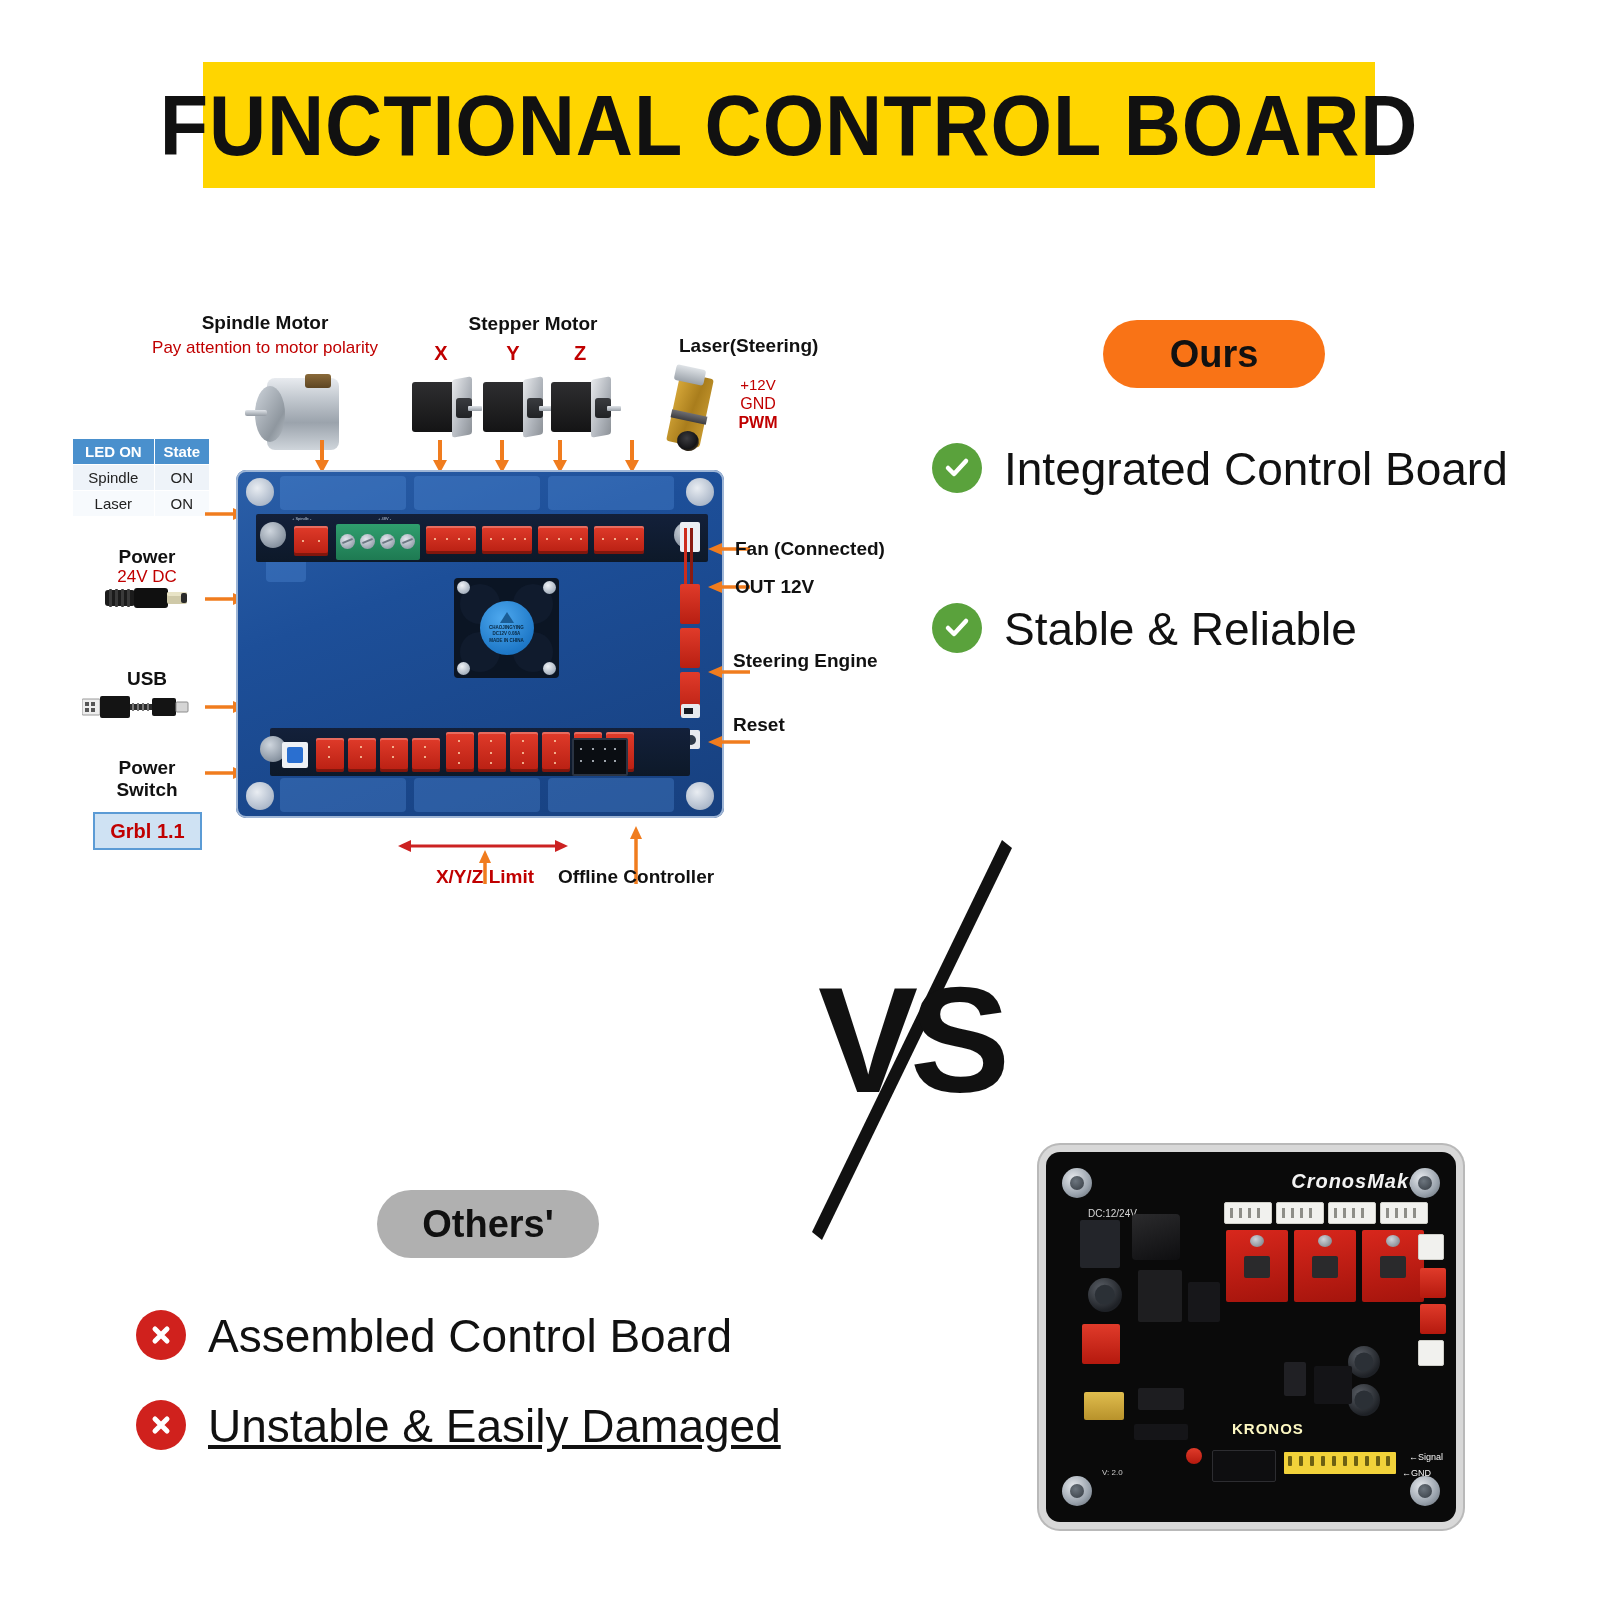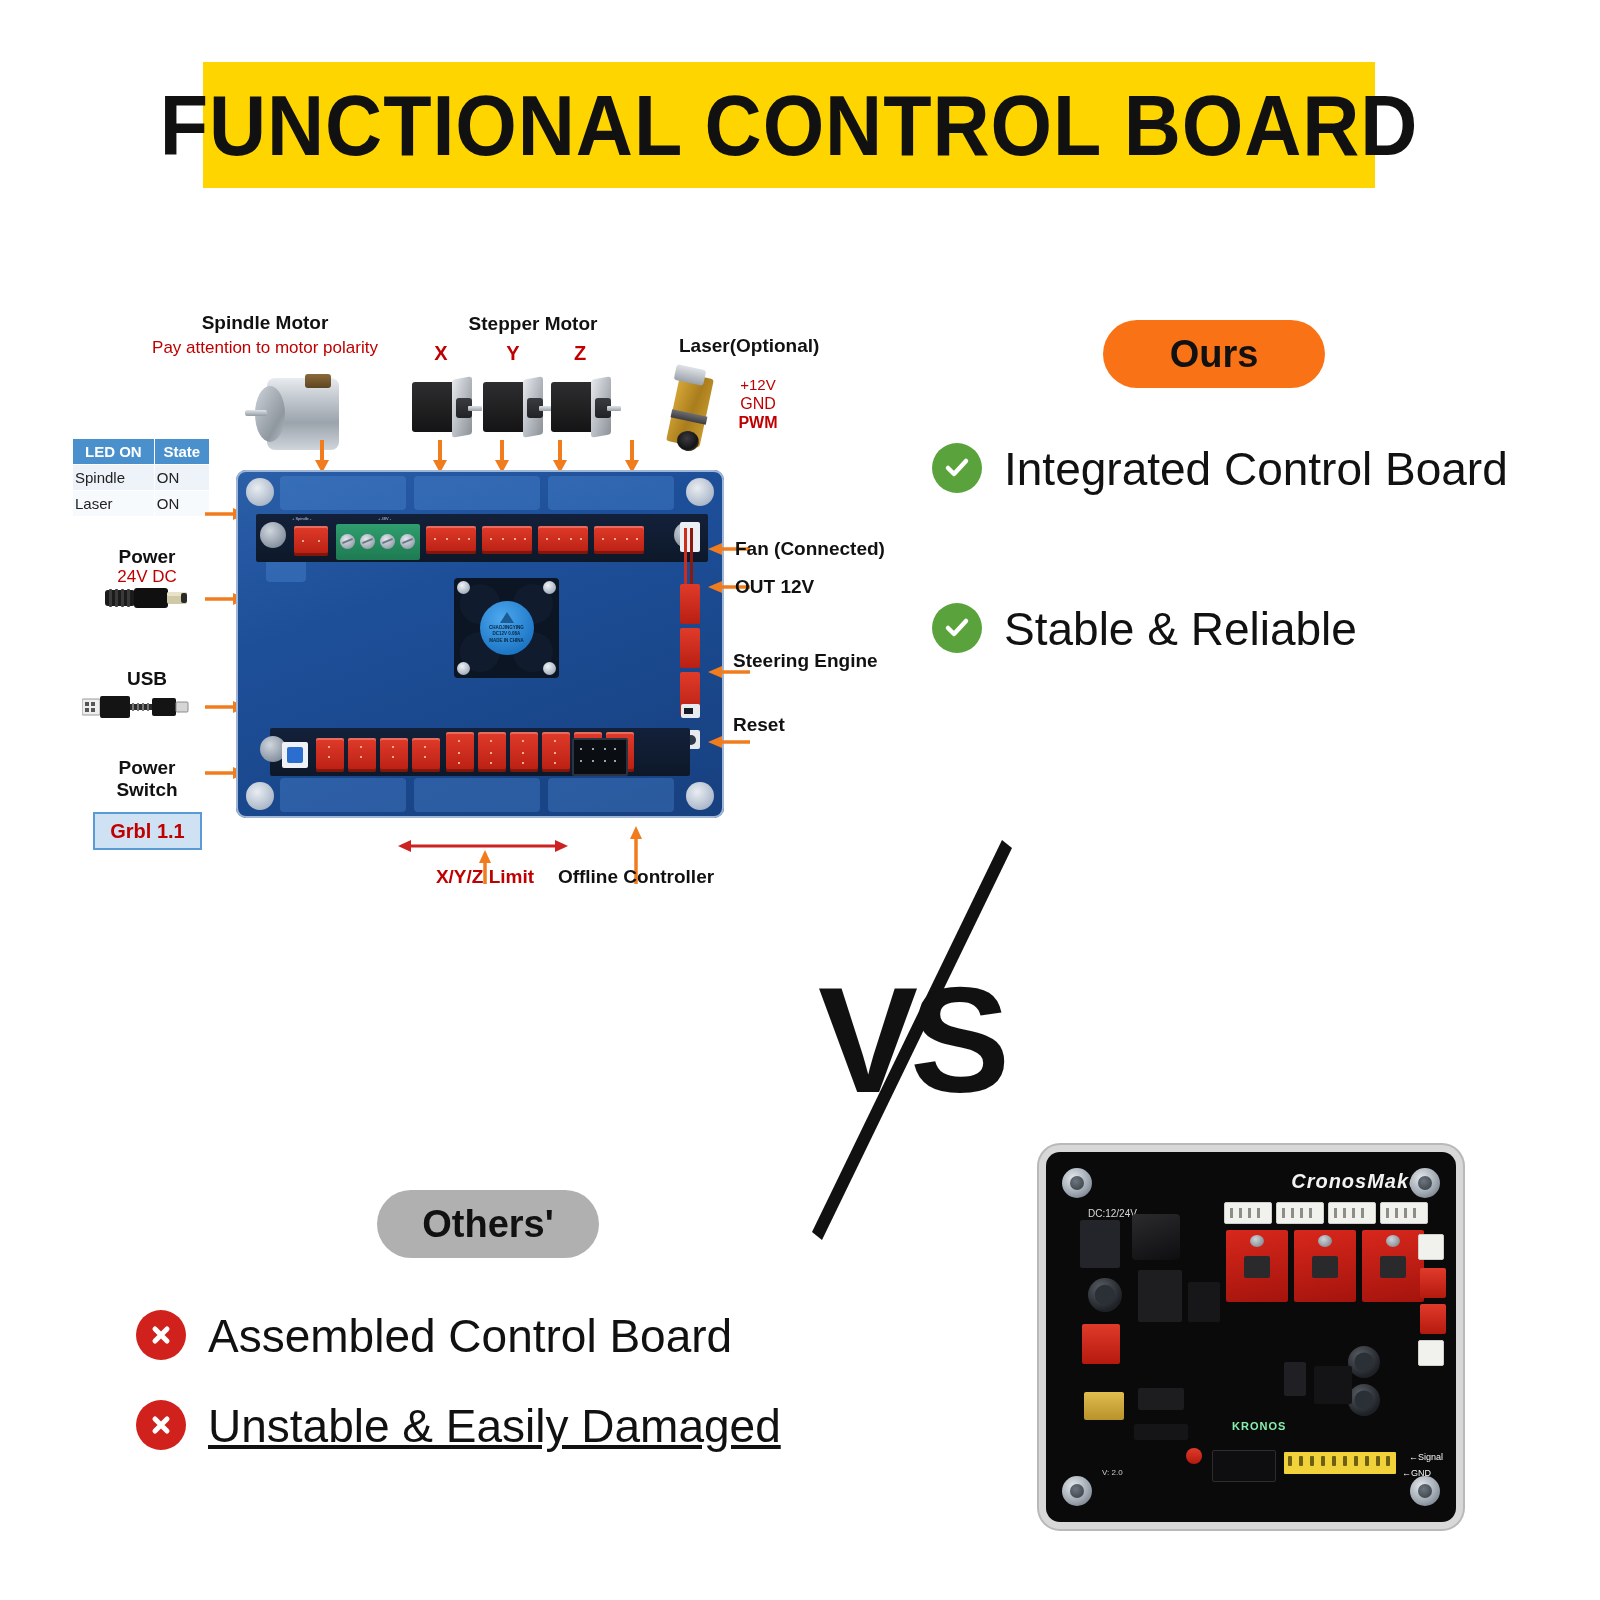--- a/index.html
+++ b/index.html
@@ -17,21 +17,21 @@
   .lbl.red{color:#c00000;}
   .lbl.dark{color:#111;}
   .lbl.ctr{text-align:center;}
   .arrow{position:absolute;}
 
   
   #led-table{position:absolute;left:72px;top:438px;width:138px;
     border-collapse:collapse;font-size:15px;}
   #led-table th{background:#4a90cd;color:#fff;font-weight:bold;padding:4px 2px;
     text-align:center;border:1px solid #fff;font-size:15px;}
-  #led-table td{background:#eef3f9;color:#222;padding:4px 2px;
+  #led-table td{background:#eef3f9;color:#222;padding:4px 2px;text-align:center;
     border:1px solid #fff;font-size:15px;}
   #led-table tr:nth-child(3) td{background:#f7fafd;}
 
   
   #grbl-badge{position:absolute;left:93px;top:812px;width:105px;height:34px;
     background:#cfe2f3;border:2px solid #5b9bd5;display:flex;align-items:center;
     justify-content:center;font-weight:bold;color:#c00000;font-size:20px;}
 
   
   #board{position:absolute;left:236px;top:470px;width:488px;height:348px;
@@ -152,21 +152,21 @@
     border-radius:50%;background:radial-gradient(circle at 40% 36%,#6c757e,#343a41);}
   .drv{position:absolute;width:62px;height:72px;border-radius:2px;
     background:linear-gradient(170deg,#d8271c,#a4140c);}
   .drv .chip{position:absolute;left:18px;top:26px;width:26px;height:22px;background:#2a2a2c;border-radius:2px;}
   .drv .pot{position:absolute;left:24px;top:5px;width:14px;height:12px;border-radius:50%;
     background:radial-gradient(circle at 40% 35%,#cfd4da,#70767d);}
   .whdr{position:absolute;height:20px;background:#f1f1ee;border-radius:2px;border:1px solid #cfcfc9;}
   .whdr i{position:absolute;top:5px;width:3px;height:10px;background:#8e8e88;}
   .ylw{position:absolute;background:#f2d23a;border-radius:1px;}
   .ylw i{position:absolute;top:4px;width:4px;height:10px;background:#6d6012;border-radius:1px;}
-  .kronos{position:absolute;color:#86efac;font-weight:bold;font-size:11px;letter-spacing:1px;}
+  .kronos{position:absolute;color:#fef9c3;font-weight:bold;font-size:15px;letter-spacing:1px;}
   .siglab{position:absolute;color:#f5f5f5;font-size:9px;white-space:nowrap;}
   .cap{position:absolute;border-radius:50%;
     background:radial-gradient(circle at 38% 32%,#5a5f66,#1e2126 70%);}
   .cap::after{content:"";position:absolute;left:50%;top:50%;width:60%;height:60%;
     transform:translate(-50%,-50%);border-radius:50%;background:#2b3036;}
   .blkchip{position:absolute;background:#1b1b1d;border-radius:2px;}
   .mini-usb{position:absolute;background:linear-gradient(180deg,#e0bd4e,#b8922b);border-radius:2px;}
   .redconn2{position:absolute;background:linear-gradient(180deg,#e03b2a,#b5190e);border-radius:2px;}
   .inductor{position:absolute;border-radius:4px;background:linear-gradient(160deg,#2b2b2d,#0e0e10);}
 </style>
@@ -178,21 +178,21 @@
 </div>
 
 <div class="lbl dark ctr" style="left:180px;top:312px;width:170px;font-size:19px;">Spindle Motor</div>
 <div class="lbl red ctr" style="left:128px;top:338px;width:274px;font-size:17px;font-weight:normal;">Pay attention to motor polarity</div>
 
 <div class="lbl dark ctr" style="left:448px;top:313px;width:170px;font-size:19px;">Stepper Motor</div>
 <div class="lbl red ctr" style="left:423px;top:342px;width:36px;font-size:20px;">X</div>
 <div class="lbl red ctr" style="left:495px;top:342px;width:36px;font-size:20px;">Y</div>
 <div class="lbl red ctr" style="left:562px;top:342px;width:36px;font-size:20px;">Z</div>
 
-<div class="lbl dark" style="left:679px;top:335px;font-size:19px;">Laser(Optional)</div>
+<div class="lbl dark" style="left:679px;top:335px;font-size:19px;">Laser(Steering)</div>
 <div class="lbl red ctr" style="left:722px;top:376px;width:72px;font-size:15px;font-weight:normal;">+12V</div>
 <div class="lbl red ctr" style="left:722px;top:395px;width:72px;font-size:16px;font-weight:normal;">GND</div>
 <div class="lbl red ctr" style="left:722px;top:414px;width:72px;font-size:16px;">PWM</div>
 
 <div id="spindle-motor">
   <div class="sp-can"></div>
     <div class="sp-end"></div>
     <div class="sp-shaft"></div>
     <div class="sp-term"></div>
 </div>

